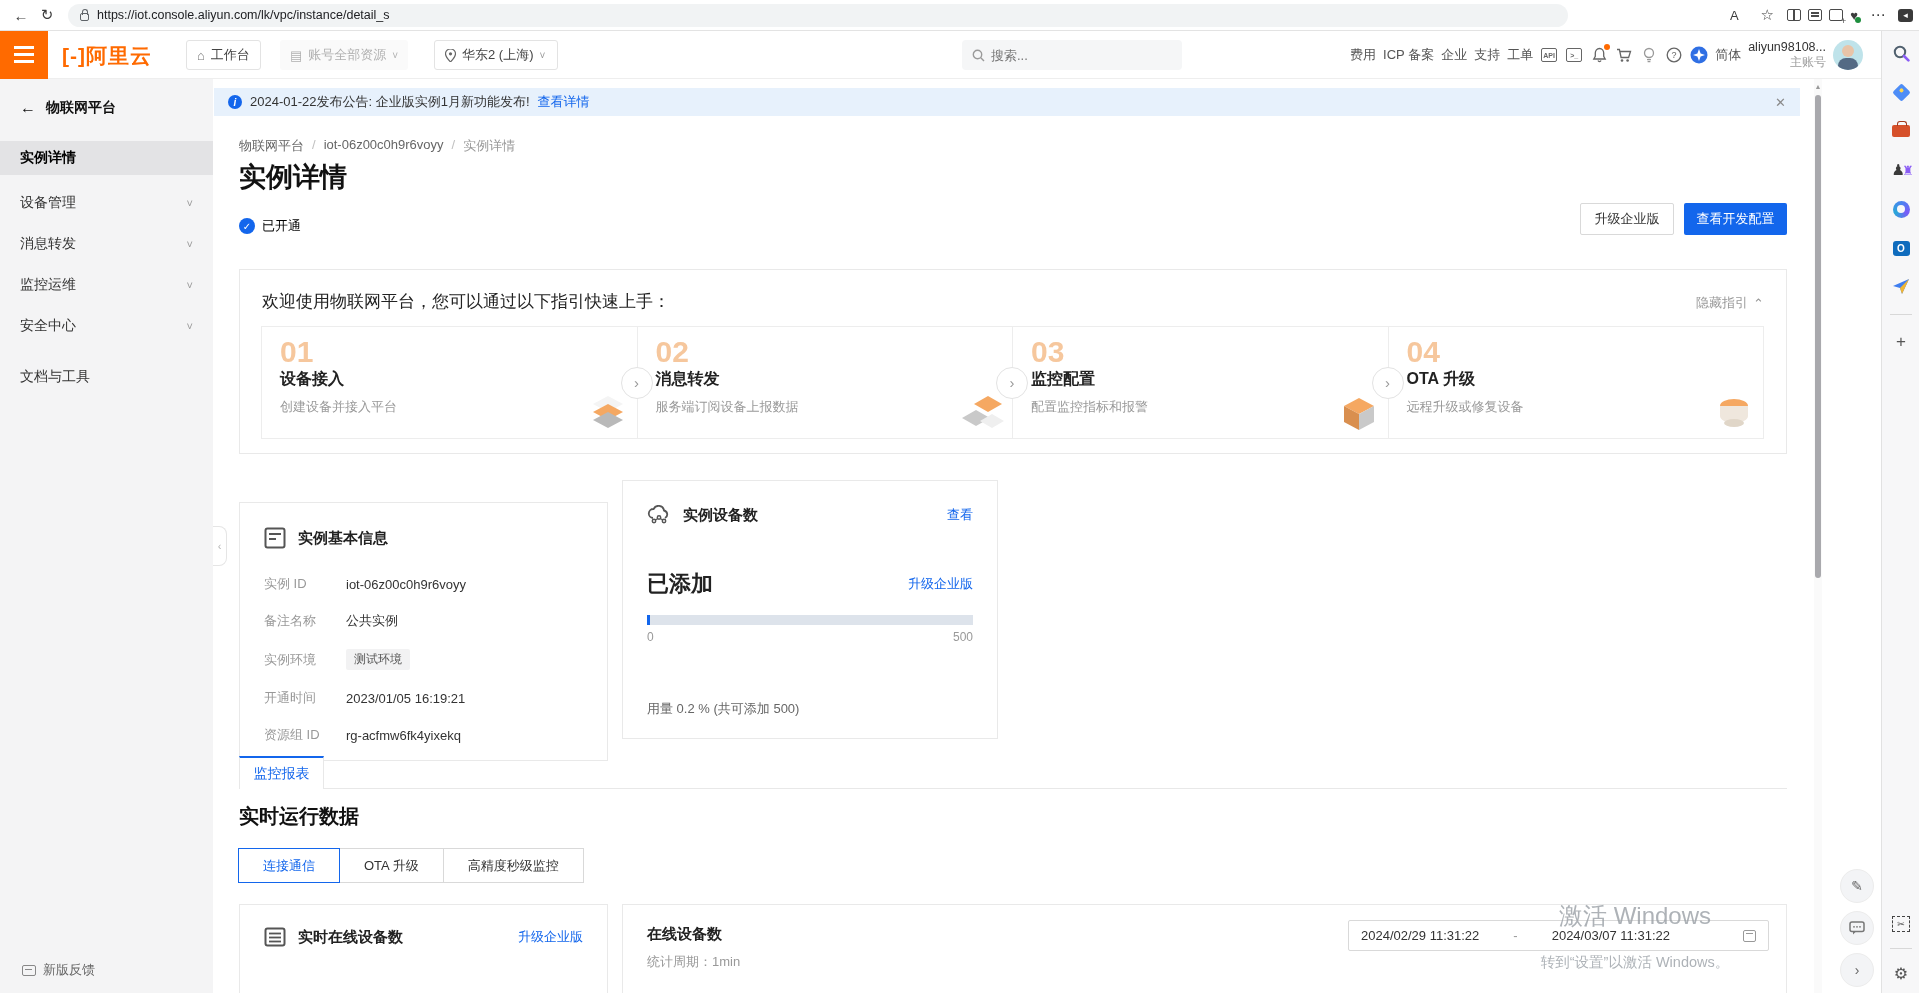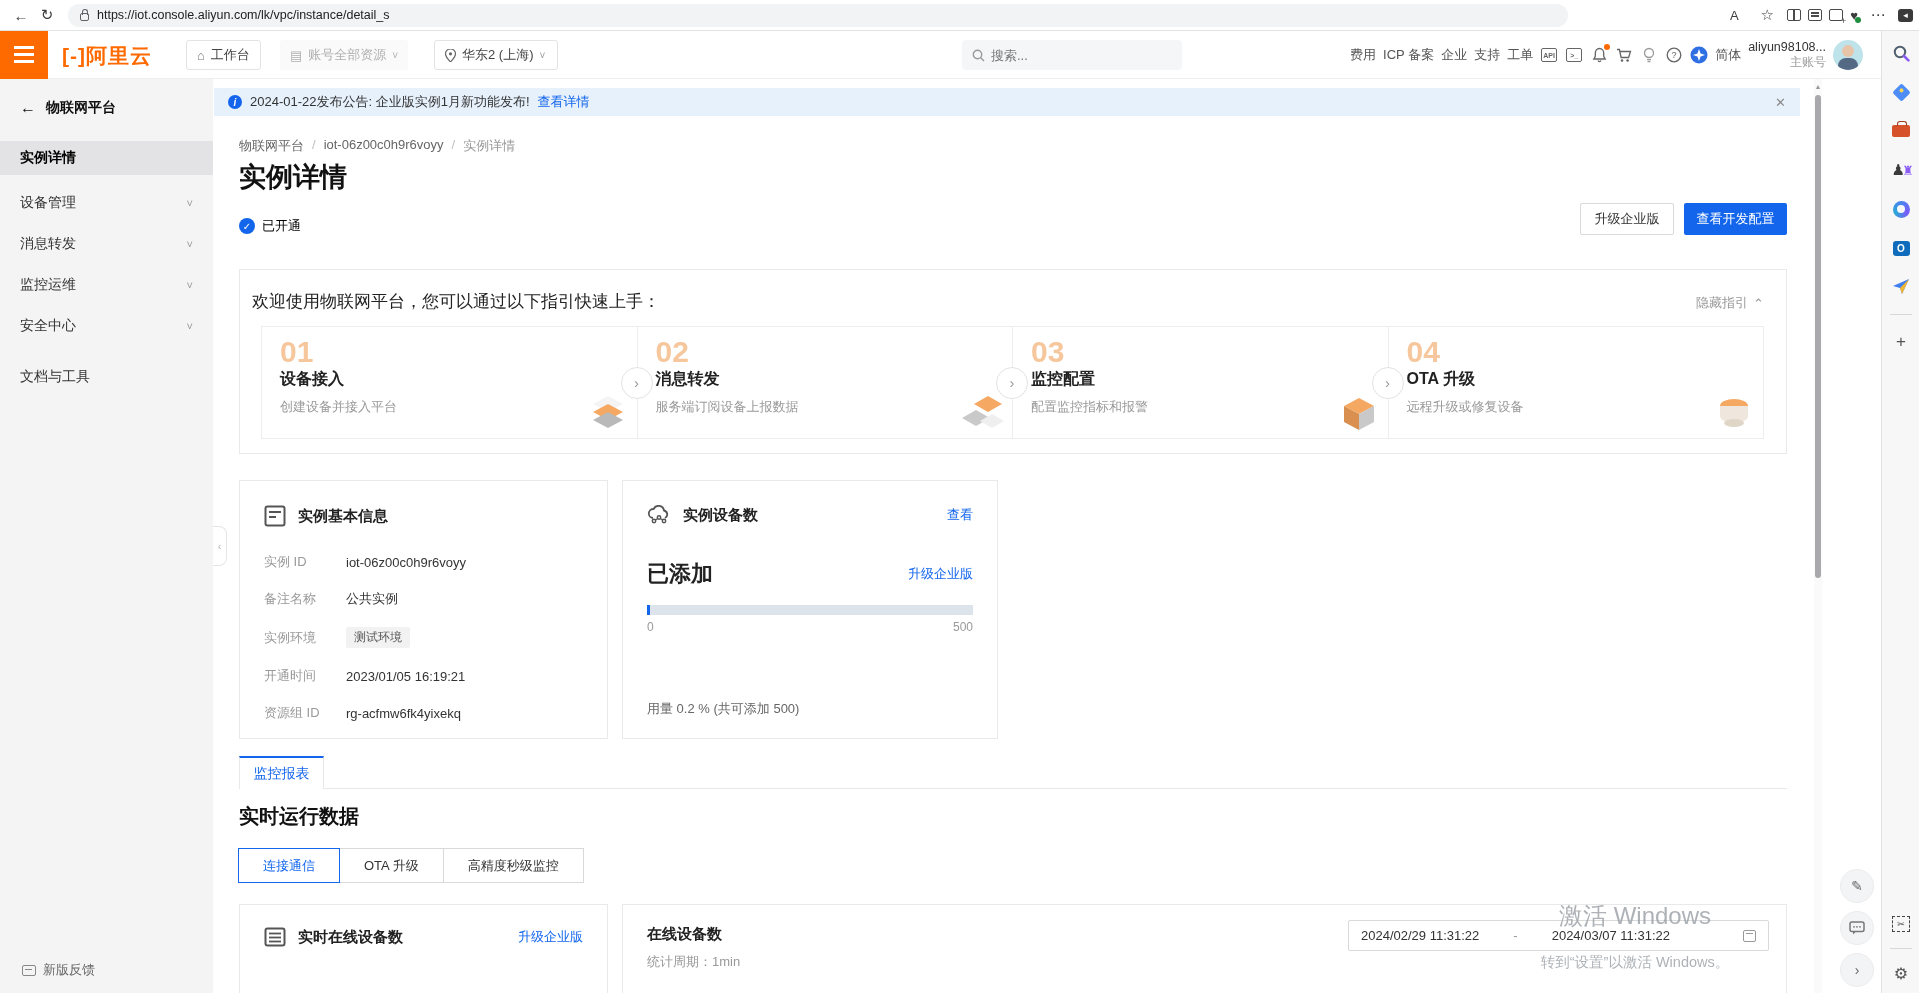--- a/index.html
+++ b/index.html
@@ -91,44 +91,44 @@
     display:flex; align-items:center; justify-content:center; }
   #status-text { font-size:13px; color:#000000; }
   #btn-upgrade-top { position:absolute; left:1367px; top:124px; width:94px; height:32px; background:#fff;
     border:1px solid #d9d9d9; border-radius:2px; font-size:13px; color:#333; display:flex; align-items:center;
     justify-content:center; cursor:pointer;}
   #btn-devconfig { position:absolute; left:1471px; top:124px; width:103px; height:32px; background:#1366ec;
     border-radius:2px; font-size:13px; color:#fff; display:flex; align-items:center; justify-content:center; cursor:pointer;}
 
   
   #guide { position:absolute; left:26px; top:190px; width:1548px; height:185px; border:1px solid #e9e9e9; background:#fff; }
-  #guide-title { position:absolute; left:12px; top:20px; font-size:17px; color:#222; }
+  #guide-title { position:absolute; left:22px; top:20px; font-size:17px; color:#222; }
   #guide-hide { position:absolute; right:22px; top:24px; font-size:13px; color:#999; cursor:pointer; display:flex; gap:5px; align-items:center;}
   #guide-cards { position:absolute; left:22px; right:22px; top:56px; bottom:14px; display:flex; }
   .gcard { flex:1 1 0; border:1px solid #ededed; margin-left:-1px; position:relative; padding:10px 18px; cursor:pointer; background:#fff;}
   .gcard .num { font-size:30px; font-weight:800; color:#f6c79d; line-height:1; }
   .gcard .gtitle { font-size:16px; font-weight:bold; color:#222; margin-top:2px; }
   .gcard .gdesc { font-size:13px; color:#999; margin-top:8px; }
   .gcard .next { position:absolute; right:-16px; top:50%; margin-top:-16px; width:32px; height:32px; background:#fff;
     border:1px solid #e3e3e3; border-radius:50%; color:#999; font-size:15px; display:flex; align-items:center;
     justify-content:center; z-index:3; cursor:pointer;}
   .gcard svg.stack { position:absolute; right:8px; bottom:4px; }
 
   
   .card { position:absolute; border:1px solid #e9e9e9; background:#fff; }
-  #card-basic { left:26px; top:401px; width:369px; height:259px; padding:24px; }
+  #card-basic { left:26px; top:423px; width:369px; height:259px; padding:24px; }
   #card-devices { left:409px; top:401px; width:376px; height:259px; padding:24px; }
   .card-head { display:flex; align-items:center; gap:12px; }
   .card-title { font-size:15px; font-weight:bold; color:#222; }
   .head-link { margin-left:auto; font-size:13px; color:#1366ec; cursor:pointer; }
   .info-row { display:flex; margin-top:19px; font-size:13px; align-items:center;}
   .info-label { width:82px; color:#999; flex:0 0 auto;}
   .info-value { color:#333; }
   .env-tag { background:#f2f2f3; color:#555; font-size:12px; padding:2px 8px; border-radius:2px; }
-  #added-row { display:flex; align-items:center; margin-top:34px; }
+  #added-row { display:flex; align-items:center; margin-top:44px; }
   #added-label { font-size:22px; font-weight:bold; color:#222; }
   #progress-track { margin-top:16px; height:10px; background:#dde3eb; position:relative; }
   #progress-fill { position:absolute; left:0; top:0; bottom:0; width:3px; background:#1366ec; }
   #progress-scale { display:flex; justify-content:space-between; font-size:12px; color:#999; margin-top:5px; }
   #usage-text { position:absolute; left:24px; bottom:20px; font-size:13px; color:#666; }
 
   
   #report-tab { position:absolute; left:26px; top:677px; width:85px; height:33px; background:#fff;
     border:1px solid #e8e8e8; border-bottom:none; border-top:2px solid #1366ec; color:#1366ec; font-size:14px;
     display:flex; align-items:center; justify-content:center; cursor:pointer; z-index:2;}

